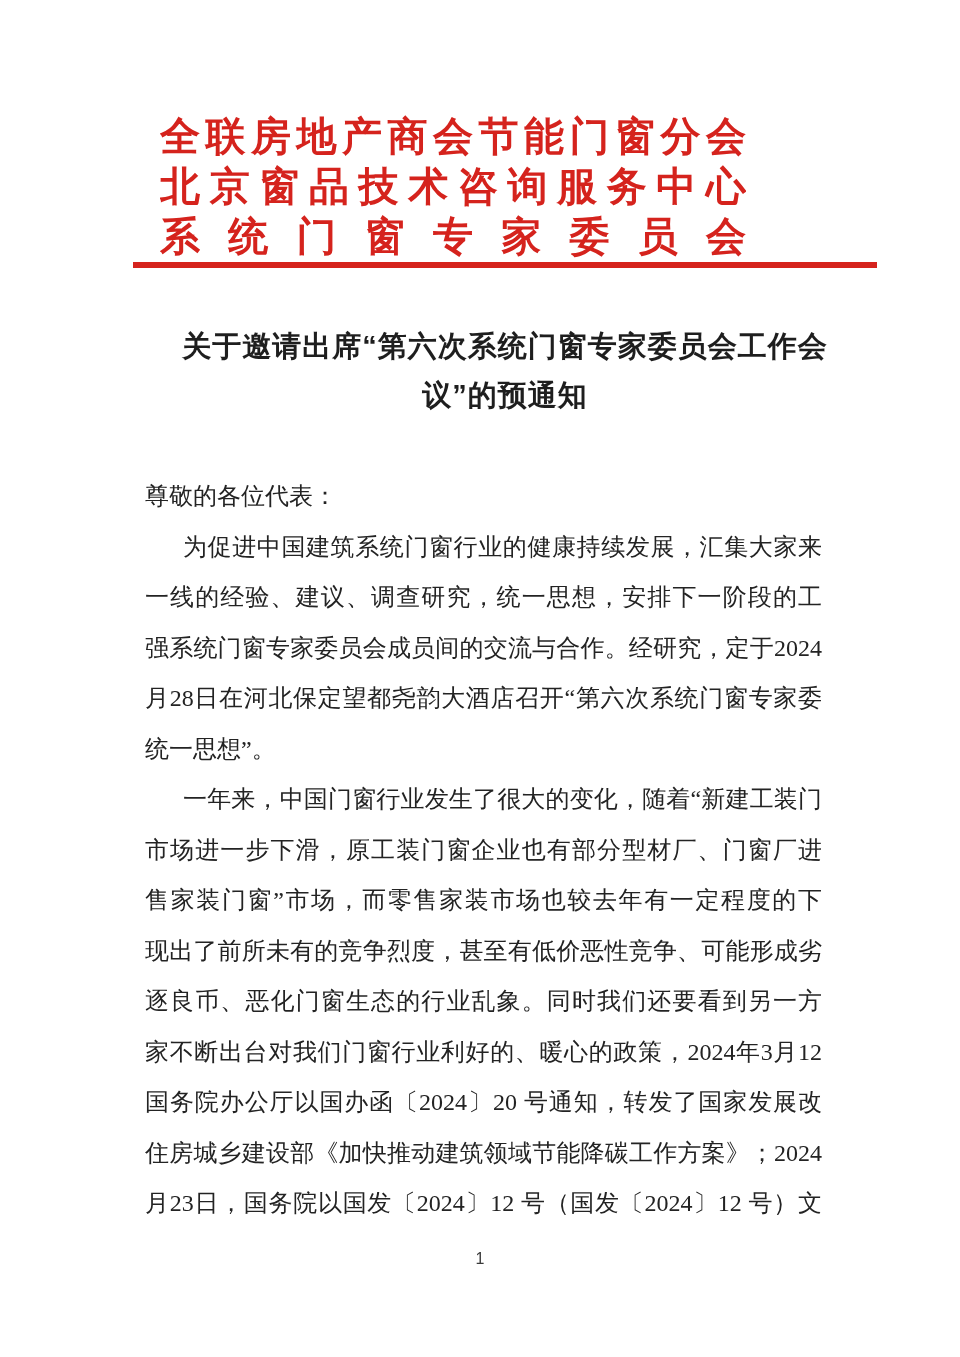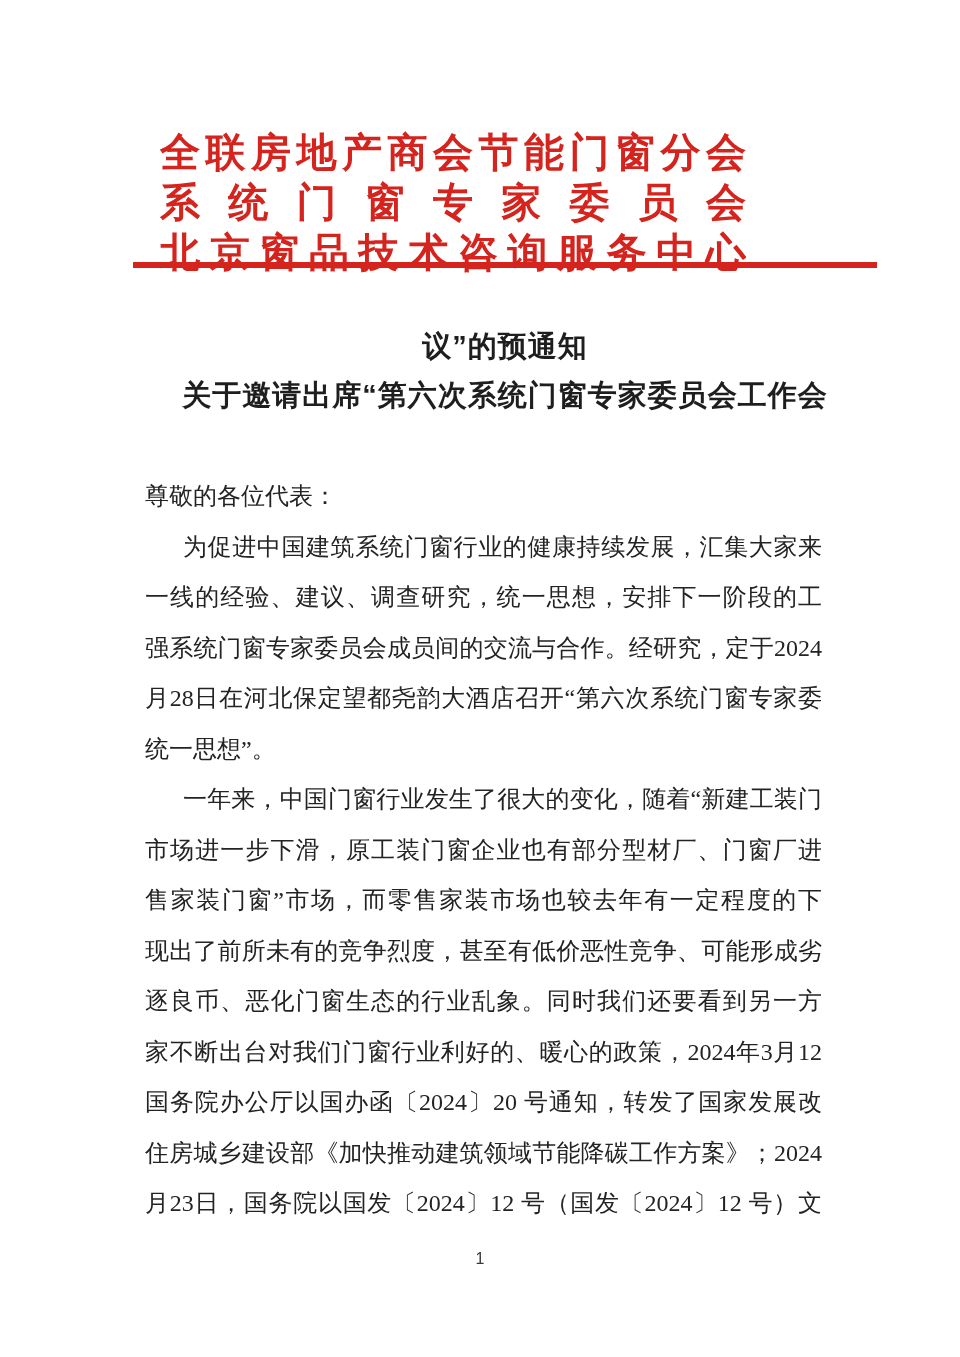--- a/index.html
+++ b/index.html
@@ -10,21 +10,21 @@
   .page{
     position:relative;
     width:960px;height:1357px;
     background:#ffffff;
     margin:0 auto;
     font-family:"Liberation Serif","DejaVu Serif",serif;
     overflow:hidden;
   }
 
   
-  .letterhead{position:absolute;left:133px;top:128px;width:744px;height:150px;}
+  .letterhead{position:absolute;left:133px;top:112px;width:744px;height:150px;}
   .org-lines{position:absolute;left:27px;top:0;width:586px;}
   .org-line{
     font-size:40px;font-weight:bold;color:var(--red);
     line-height:50px;height:50px;
     text-align:justify;text-align-last:justify;
     overflow:hidden;white-space:normal;
   }
   .doc-type{
     position:absolute;right:0;top:48px;
     font-size:62px;line-height:84px;font-weight:bold;color:var(--red);
@@ -65,29 +65,29 @@
   }
 </style>
 </head>
 <body>
 
 <div class="page">
 
   <div class="letterhead">
     <div class="org-lines">
       <div class="org-line">全联房地产商会节能门窗分会</div>
+      <div class="org-line">北京窗品技术咨询服务中心</div>
       <div class="org-line">系统门窗专家委员会</div>
-      <div class="org-line">北京窗品技术咨询服务中心</div>
     </div>
   </div>
   <div class="red-rule"></div>
 
   <h1 class="doc-title">
+    <span>关于邀请出席“第六次系统门窗专家委员会工作会</span>
     <span>议”的预通知</span>
-    <span>关于邀请出席“第六次系统门窗专家委员会工作会</span>
   </h1>
 
   <div class="body-text">
     <div class="line loose">尊敬的各位代表：</div>
 
     <div>
       <div class="line indent">为促进中国建筑系统门窗行业的健康持续发展，汇集大家来自</div>
       <div class="line">一线的经验、建议、调查研究，统一思想，安排下一阶段的工作，加</div>
       <div class="line">强系统门窗专家委员会成员间的交流与合作。经研究，定于2024年10</div>
       <div class="line">月28日在河北保定望都尧韵大酒店召开“第六次系统门窗专家委员会</div>

